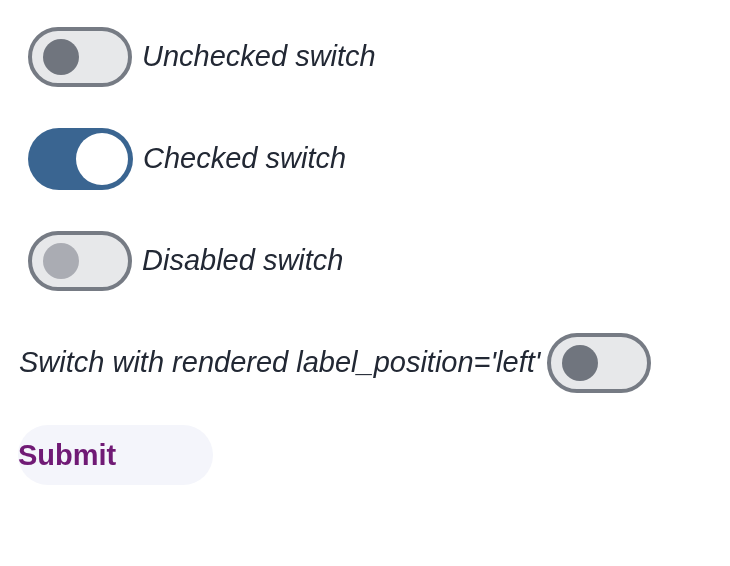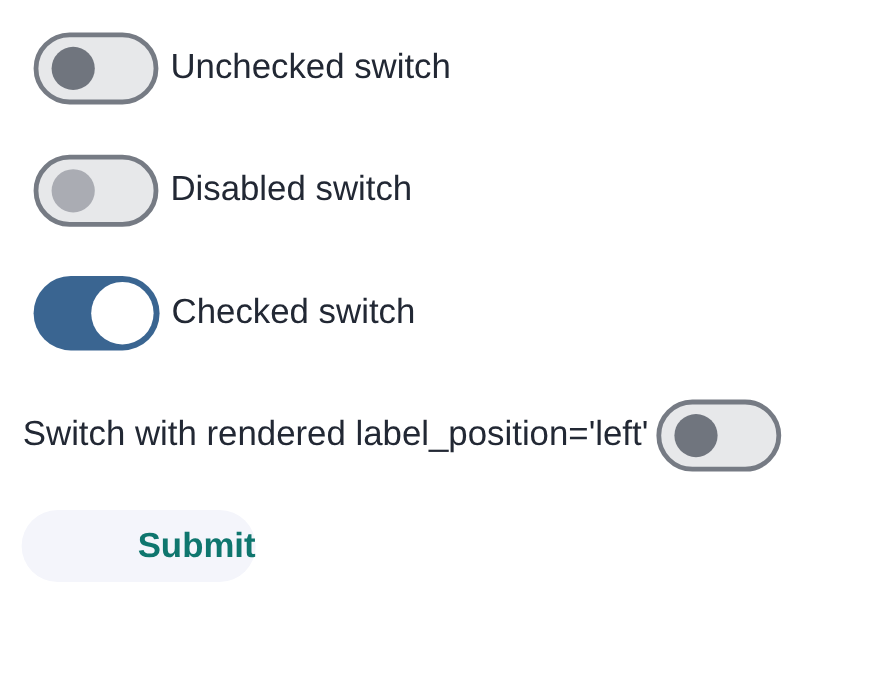--- a/index.html
+++ b/index.html
@@ -14,20 +14,21 @@
   .form {
     box-sizing: border-box;
     padding: 26px 0 0 18px;
     width: 730px;
   }
   .row {
     display: flex;
     align-items: center;
     height: 62px;
     margin-bottom: 40px;
+    font-style: italic;
   }
   .row.row-4 { margin-bottom: 31px; }
   .label {
     font-size: 29px;
     color: #222834;
     line-height: 1.1;
     white-space: nowrap;
   }
   .row .switch { margin-left: 10px; }
   .row .label { margin-left: 10px; }
@@ -74,54 +75,54 @@
     background: #ffffff;
   }
 
   .submit-btn {
     display: block;
     width: 195px;
     height: 60px;
     border: none;
     border-radius: 30px;
     background: #f4f5fb;
-    color: #0f766e;
+    color: #701a75;
     font-family: "Liberation Sans", sans-serif;
     font-size: 29px;
     font-weight: 600;
-    text-align: right;
+    text-align: left;
     line-height: 60px;
     padding: 0;
     cursor: pointer;
   }
 </style>
 </head>
 <body>
 
 <div class="form">
 
   <div class="row">
     <div class="switch off">
       <div class="knob"></div>
     </div>
     <div class="label">Unchecked switch</div>
   </div>
 
   <div class="row">
+    <div class="switch on">
+      <div class="knob"></div>
+    </div>
+    <div class="label">Checked switch</div>
+  </div>
+
+  <div class="row">
     <div class="switch off disabled">
       <div class="knob"></div>
     </div>
     <div class="label">Disabled switch</div>
-  </div>
-
-  <div class="row">
-    <div class="switch on">
-      <div class="knob"></div>
-    </div>
-    <div class="label">Checked switch</div>
   </div>
 
   <div class="row row-4 label-left">
     <div class="label">Switch with rendered label_position='left'</div>
     <div class="switch off">
       <div class="knob"></div>
     </div>
   </div>
 
   <button class="submit-btn">Submit</button>

